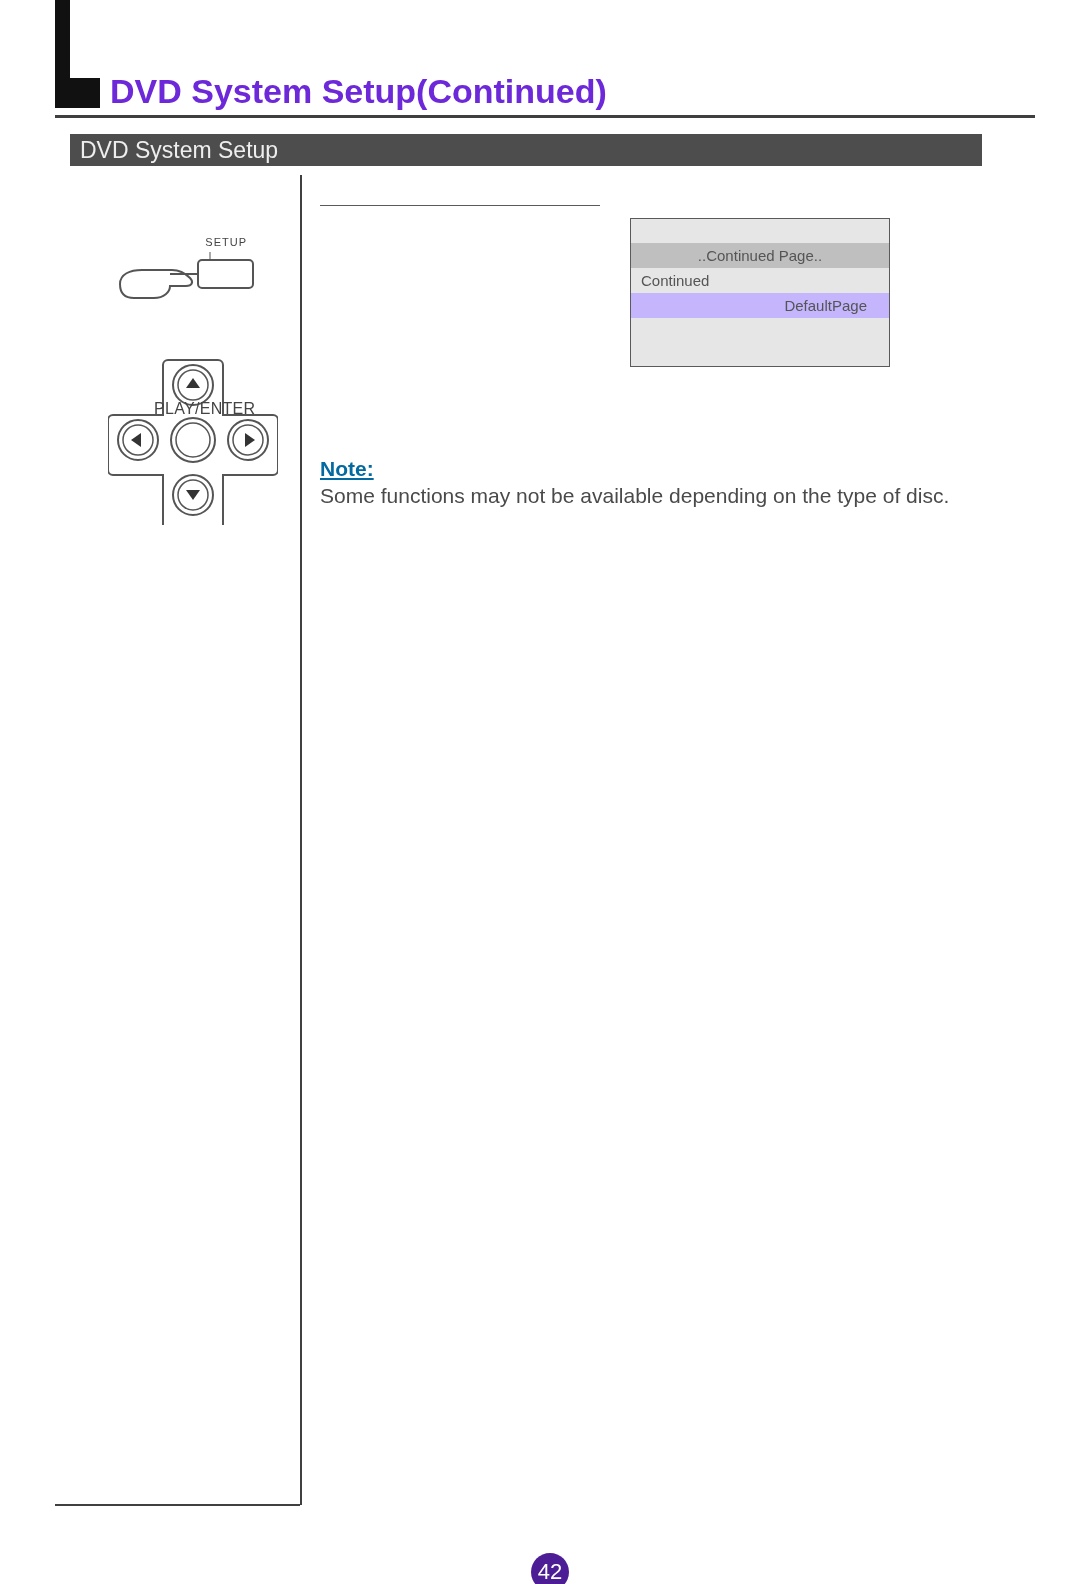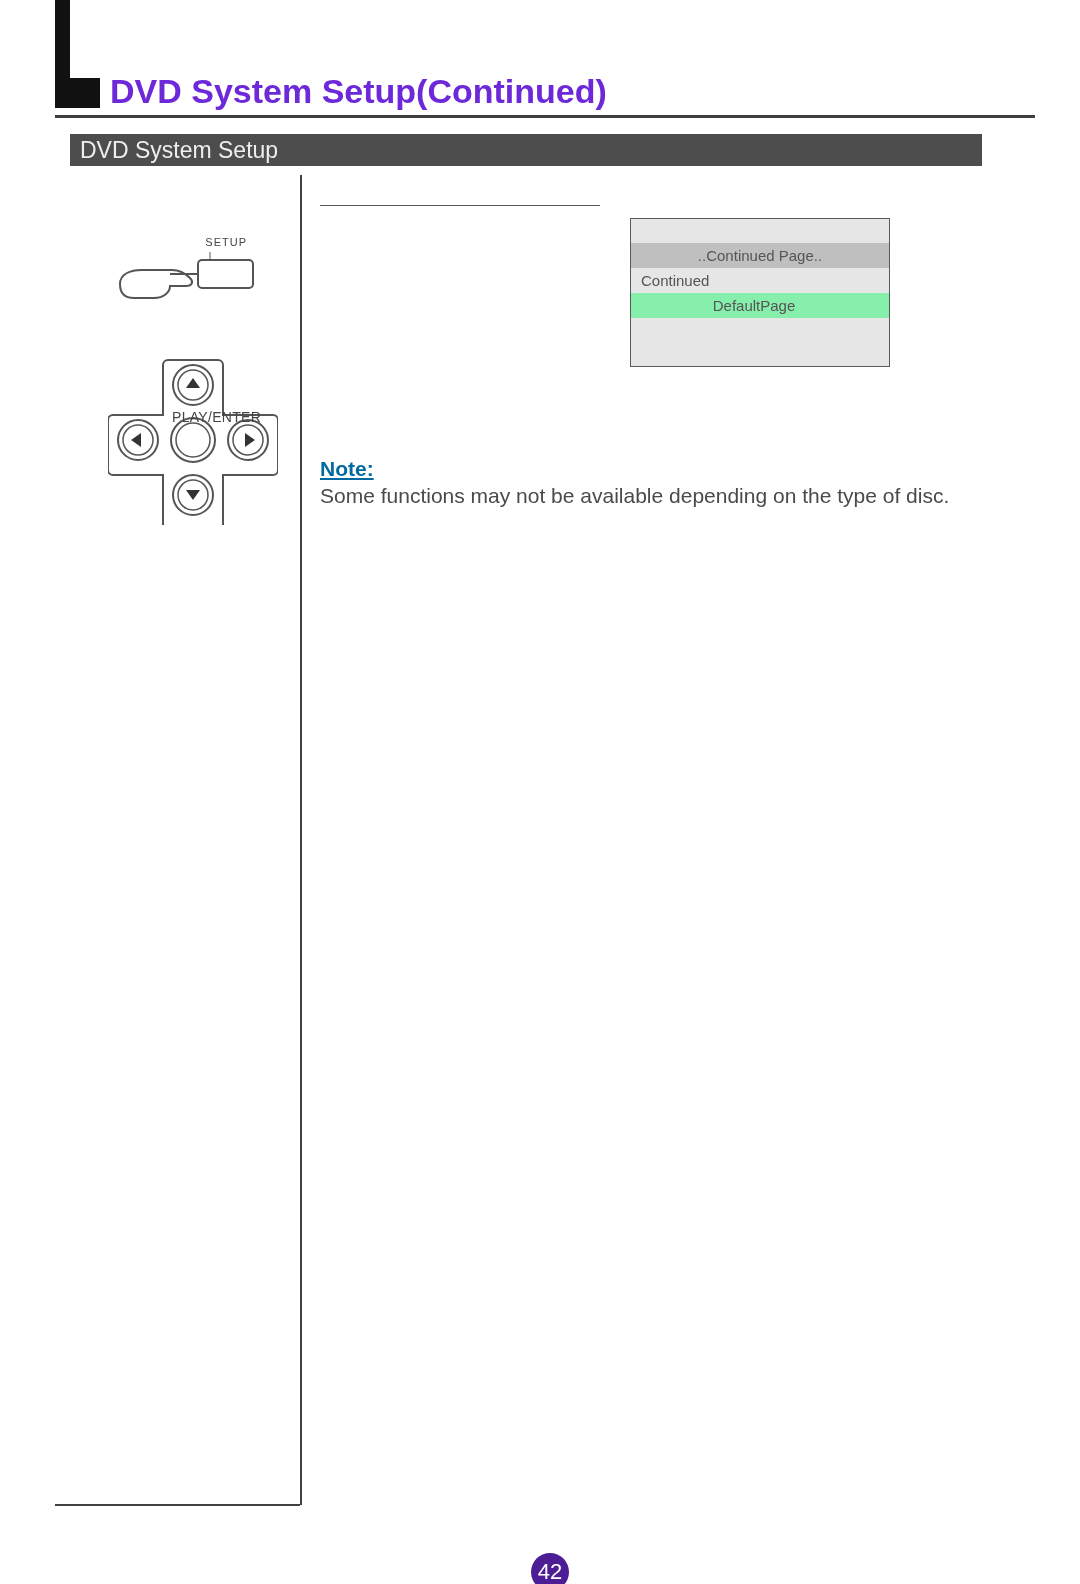--- a/index.html
+++ b/index.html
@@ -97,25 +97,24 @@
   .dpad {
     position: absolute;
     left: 53px;
     top: 355px;
     width: 170px;
     height: 170px;
   }
   .dpad-label {
     position: absolute;
     top: 45px;
-    left: 64px;
-    font-size: 14px;
+    left: 46px;
+    font-size: 16px;
     color: #444;
     letter-spacing: 0.3px;
-    margin-top: 9px;
   }
   .tri-up, .tri-down, .tri-left, .tri-right {
     width:0;height:0;display:block;position:absolute;
   }
   .tri-up   { border-left:7px solid transparent;border-right:7px solid transparent;border-bottom:10px solid #333; }
   .tri-down { border-left:7px solid transparent;border-right:7px solid transparent;border-top:10px solid #333; }
   .tri-left { border-top:7px solid transparent;border-bottom:7px solid transparent;border-right:10px solid #333; }
   .tri-right{ border-top:7px solid transparent;border-bottom:7px solid transparent;border-left:10px solid #333; }
 
   
@@ -181,23 +180,23 @@
   .menu .pad-top { height: 24px; background: #e6e6e6; }
   .menu .hdr {
     background: #bfbfbf;
     text-align: center;
     padding: 4px 0;
   }
   .menu .row {
     padding: 4px 10px;
   }
   .menu .row.sel {
-    background: #86efac;
+    background: #c4b5fd;
     display: flex;
-    justify-content: center;
+    justify-content: flex-end;
     padding-right: 22px;
   }
   .menu .pad-bot { height: 48px; background: #e6e6e6; }
 
   
   .pgnum {
     position: absolute;
     left: 50%;
     transform: translateX(-50%);
     top: 1553px;

